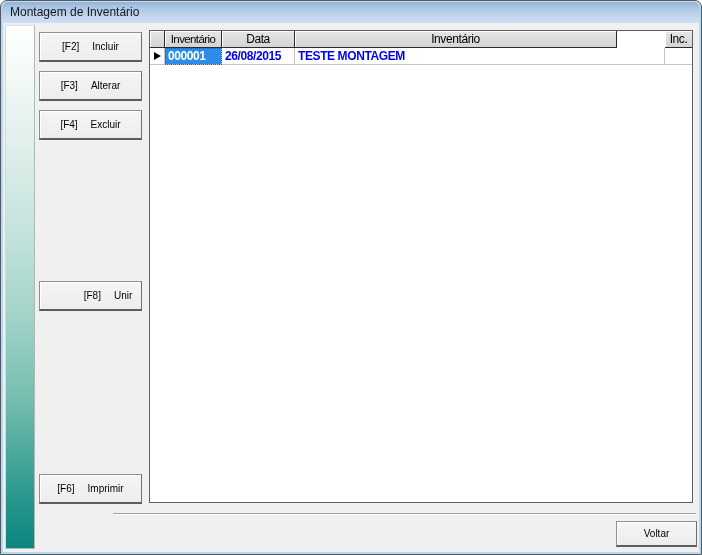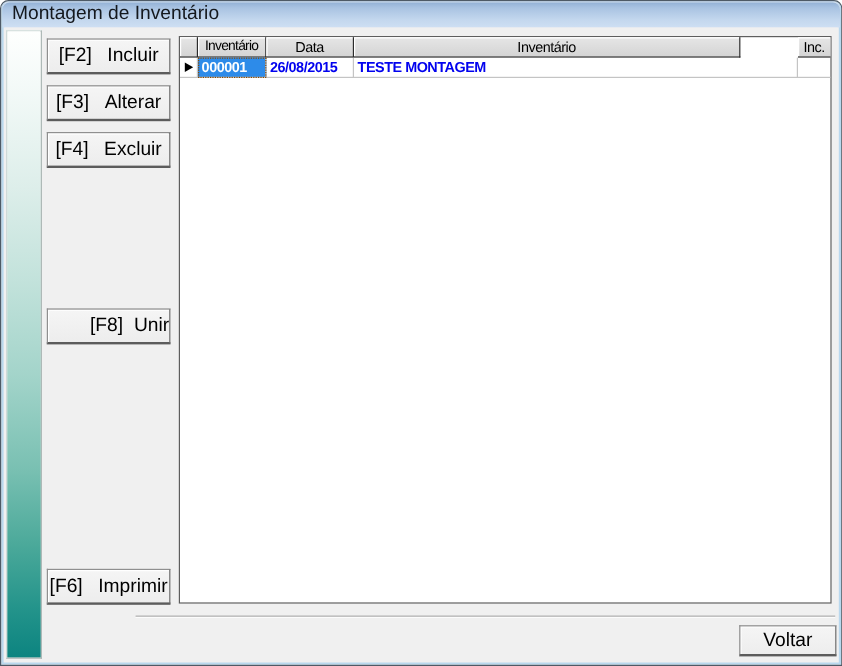--- a/index.html
+++ b/index.html
@@ -8,42 +8,42 @@
 
   .window{position:absolute;left:0;top:0;width:702px;height:555px;background:#F0F0F0;
     border:1px solid #4E5A66;border-radius:7px 7px 0 0;overflow:hidden;
     box-shadow:inset 0 0 0 2px #B9D8EE;}
 
   
   .titlebar{position:absolute;left:1px;top:0;right:1px;height:22px;
     background:linear-gradient(180deg,#8FAED3 0%,#A9C3E2 25%,#C3D7EE 70%,#CEDFF3 100%);
     border-radius:6px 6px 0 0;box-shadow:inset 0 1px 0 rgba(255,255,255,.55);
     display:flex;align-items:center;padding-left:8px;}
-  .titlebar .title{font-size:16px;color:#14181d;}
+  .titlebar .title{font-size:12px;color:#14181d;}
 
   
   .client{position:absolute;left:3px;top:22px;right:3px;bottom:3px;background:#F0F0F0;}
 
   
   .grad-strip{position:absolute;left:1px;top:2px;width:30px;bottom:2px;
     border:1px solid #AEB9B7;border-top-color:#D8E2E0;border-left-color:#CFDAD8;
     background:linear-gradient(180deg,#FEFFFE 0%,#F2F9F7 10%,#DDEEEA 25%,#C2E2DB 40%,
       #A3D4CA 55%,#79C0B2 70%,#4BA99A 82%,#24948B 92%,#0C8480 100%);}
 
   
   .btn{position:absolute;display:flex;align-items:center;justify-content:center;
     background:linear-gradient(#F5F5F5,#EDEDED);
     border:1px solid #8F8F8F;border-right-color:#6E6E6E;
     border-bottom:2px solid #5C5C5C;
     box-shadow:inset 1px 1px 0 #FFFFFF;
-    font-size:16px;color:#000;cursor:default;}
+    font-size:10px;color:#000;cursor:default;}
   .btn .gap{display:inline-block;width:13px;}
   .side-btn{left:35px;width:103px;height:30px;}
   .b-f2{top:9px;}  .b-f3{top:48px;}  .b-f4{top:87px;}  .b-f5{top:126px;}
-  .b-f8{top:234px;padding-left:35px;} .b-f6{top:451px;}
+  .b-f8{top:258px;padding-left:35px;} .b-f6{top:451px;}
 
   
   .grid{position:absolute;left:145px;top:7px;width:544px;height:473px;
     background:#FFFFFF;border:1px solid #5E5E5E;}
   .g-header{display:flex;height:17px;}
   .g-header .hc{background:linear-gradient(#E6E6E6,#D4D4D4);
     border-right:1px solid #2B2B2B;border-bottom:1px solid #2B2B2B;
     box-shadow:inset 1px 1px 0 #FFFFFF;
     font-weight:normal;font-size:12px;letter-spacing:-0.4px;color:#000;
     display:flex;align-items:center;justify-content:center;overflow:hidden;white-space:nowrap;}

